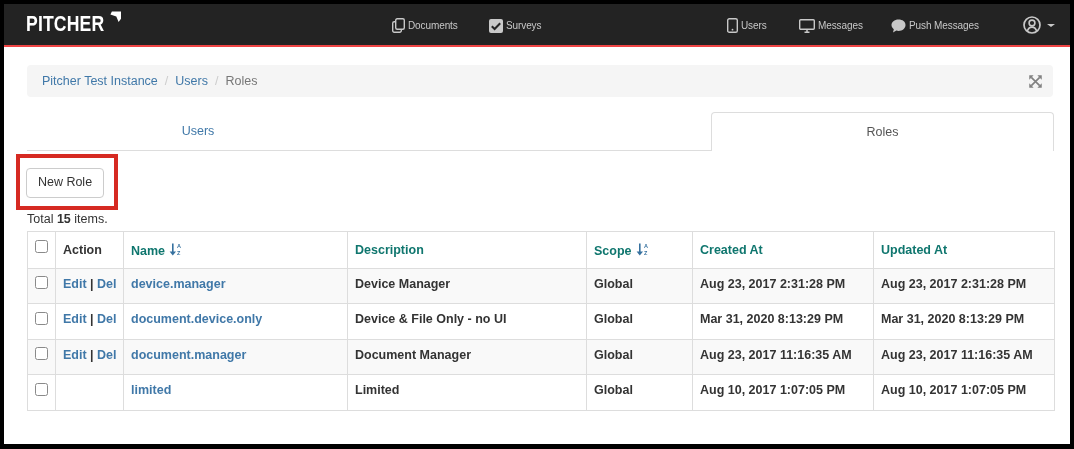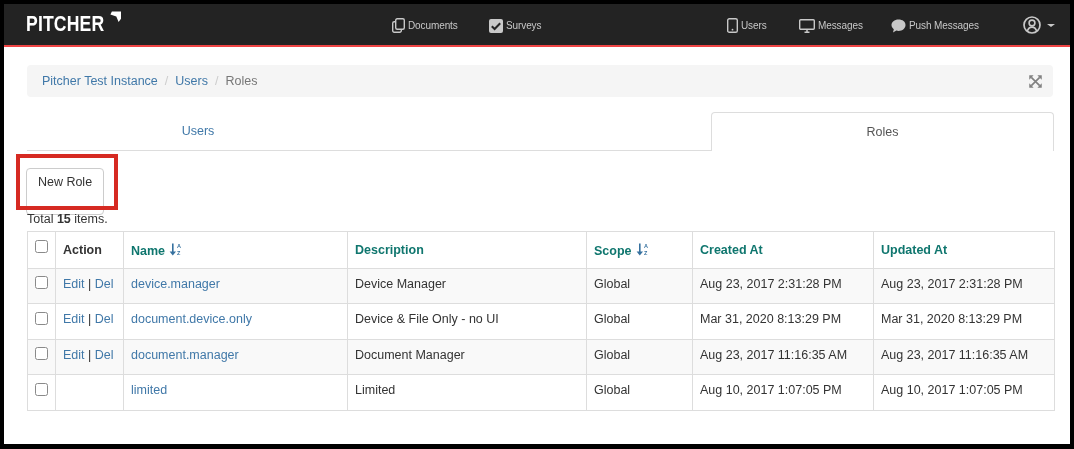--- a/index.html
+++ b/index.html
@@ -29,25 +29,25 @@
 
 .tabs { position:absolute; left:27px; top:112px; width:1027px; height:39px; }
 .tabline { position:absolute; left:0; bottom:0; width:685px; height:1px; background:#ddd; }
 .tab { position:absolute; top:0; height:39px; width:342px; text-align:center; line-height:39px; font-size:12.5px; color:#4078a8; }
 .tab1 { left:0; }
 .tab2 { left:342px; }
 .tab-active { left:684px; width:343px; color:#555; background:#fff; border:1px solid #ddd; border-bottom:none; border-radius:4px 4px 0 0; }
 
 .redrect { position:absolute; left:16px; top:154px; width:102px; height:56px; border:4px solid #d62a22; z-index:40; }
 
-.btn { position:absolute; left:26px; top:168px; width:78px; height:47px; background:#fff; border:1px solid #ccc; border-radius:4px; font-size:12.5px; color:#333; text-align:center; line-height:27px; }
+.btn { position:absolute; left:26px; top:168px; width:78px; height:30px; background:#fff; border:1px solid #ccc; border-radius:4px; font-size:12.5px; color:#333; text-align:center; line-height:27px; }
 .total { position:absolute; left:27px; top:212px; font-size:12.5px; color:#333; }
 
 table { position:absolute; left:27px; top:231px; width:1027px; border-collapse:collapse; table-layout:fixed; font-size:12.5px; color:#333; }
-th, td { border:1px solid #ddd; padding:0 7px; text-align:left; font-weight:normal; vertical-align:middle; }
+th, td { border:1px solid #ddd; padding:0 7px; text-align:left; font-weight:bold; vertical-align:middle; }
 th { height:36.5px; color:#0f766e; font-weight:bold; }
 th.dark { color:#333; }
 td { height:35.5px; white-space:nowrap; padding-bottom:4px; }
 tr.odd td { background:#f9f9f9; }
 td a, .tbl-link { color:#4078a8; text-decoration:none; }
 .ckcol { text-align:center; padding:0; }
 .ckbox { display:inline-block; width:13px; height:13px; border:1px solid #8a8a8a; border-radius:2.5px; background:#fff; vertical-align:middle; position:relative; top:-3.5px; }
 .sorticon { vertical-align:-1.5px; margin-left:4px; }
 </style>
 </head>

